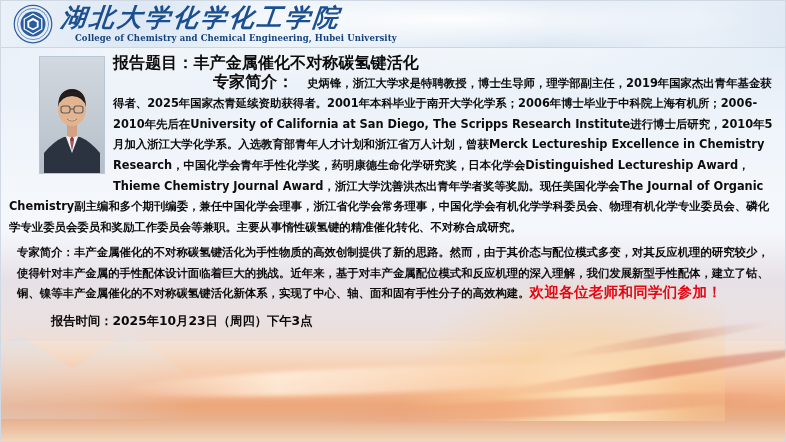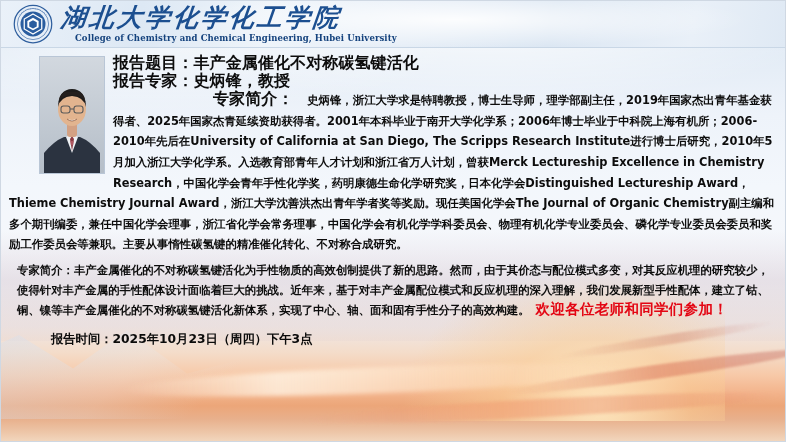--- a/index.html
+++ b/index.html
@@ -199,21 +199,21 @@
     line-height: 18.2px;
     color: #0d0d0d;
   }
   .welcome {
     display: inline-block;
     color: #e30613;
     font-size: 14.5px;
     font-weight: 700;
     letter-spacing: .3px;
     white-space: nowrap;
-    margin-left: 6px;
+    margin-left: 0;
     vertical-align: baseline;
   }
 
   .meta-block {
     margin-top: 9px;
     padding-left: 42px;
   }
   .meta-row {
     font-size: 12.3px;
     font-weight: 700;
@@ -293,23 +293,20 @@
           <path d="M27 62 Q32 66 37 62 Q32 64 27 62 Z" fill="#ffffff"></path>
           <path d="M27 62 Q32 66 37 62" fill="none" stroke="#8a5d46" stroke-width="0.8"></path>
         </svg>
       </span>
     </div>
 
     <div class="line field-row">
       <span class="field-label">报告题目：</span><span class="field-value">丰产金属催化不对称碳氢键活化</span>
     </div>
 
-    <div class="line field-row">
-      <span class="field-label">报告专家：</span><span class="field-value">史炳锋，教授</span>
-    </div>
 
     <div class="line bio-head" style="display:inline;">
       <span class="field-label">专家简介：</span>
     </div>
     <p class="para bio" style="display:inline;">史炳锋，浙江大学求是特聘教授，博士生导师，理学部副主任，2019年国家杰出青年基金获得者、2025年国家杰青延续资助获得者。2001年本科毕业于南开大学化学系；2006年博士毕业于中科院上海有机所；2006-2010年先后在University of California at San Diego, The Scripps Research Institute进行博士后研究，2010年5月加入浙江大学化学系。入选教育部青年人才计划和浙江省万人计划，曾获Merck Lectureship Excellence in Chemistry Research，中国化学会青年手性化学奖，药明康德生命化学研究奖，日本化学会Distinguished Lectureship Award，Thieme Chemistry Journal Award，浙江大学沈善洪杰出青年学者奖等奖励。现任美国化学会The Journal of Organic Chemistry副主编和多个期刊编委，兼任中国化学会理事，浙江省化学会常务理事，中国化学会有机化学学科委员会、物理有机化学专业委员会、磷化学专业委员会委员和奖励工作委员会等兼职。主要从事惰性碳氢键的精准催化转化、不对称合成研究。</p>
 
     <div class="abstract-block">
       <span class="abstract-body">
         <span class="field-label">专家简介：</span><span>丰产金属催化的不对称碳氢键活化为手性物质的高效创制提供了新的思路。然而，由于其价态与配位模式多变，对其反应机理的研究较少，使得针对丰产金属的手性配体设计面临着巨大的挑战。近年来，基于对丰产金属配位模式和反应机理的深入理解，我们发展新型手性配体，建立了钴、铜、镍等丰产金属催化的不对称碳氢键活化新体系，实现了中心、轴、面和固有手性分子的高效构建。</span><span class="welcome">欢迎各位老师和同学们参加！</span>
       </span>

